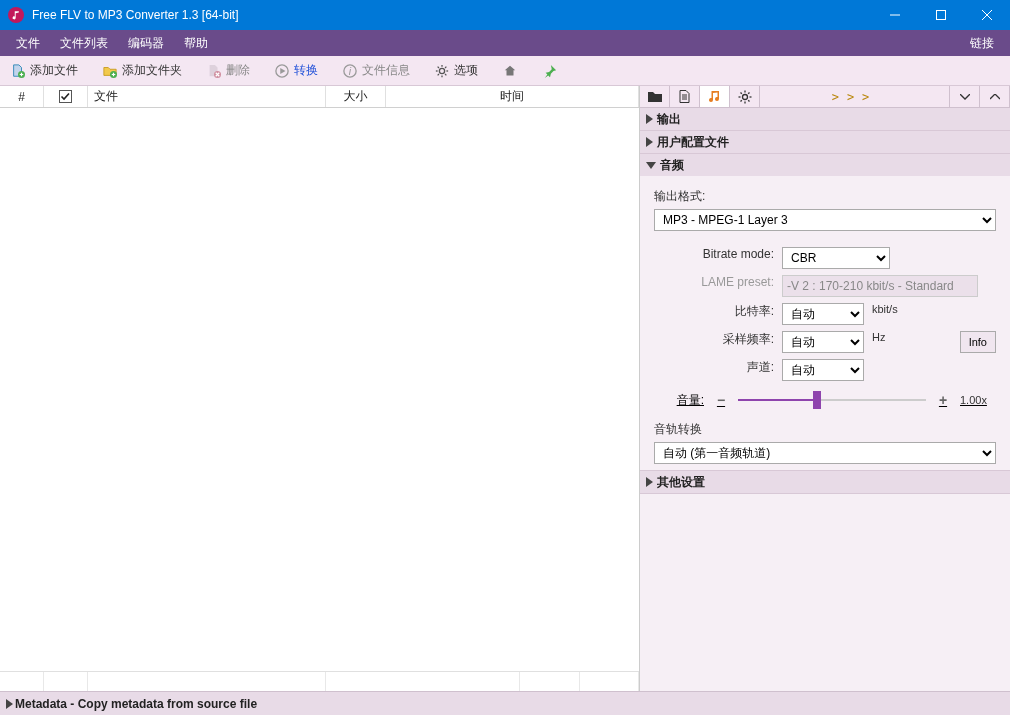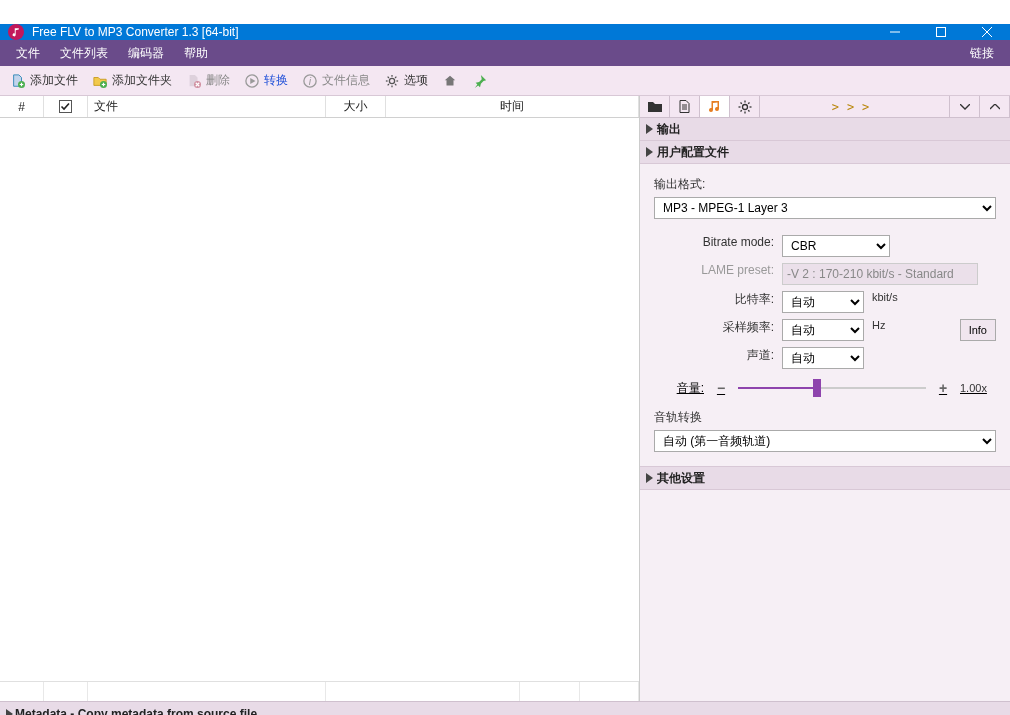--- a/index.html
+++ b/index.html
@@ -1,32 +1,32 @@
 <!DOCTYPE html>
 <html><head>
 <meta charset="utf-8">
 <style>
 * { box-sizing: border-box; margin: 0; padding: 0; font-family: "Microsoft YaHei", "Segoe UI", sans-serif; font-size: 12px; }
 body { width: 1010px; height: 715px; background: #fff; overflow: hidden; }
 
 
-.titlebar { height: 16px; background: #0078d7; display: flex; align-items: center; color: #fff; margin-top: 24px; }
+.titlebar { height: 30px; background: #0078d7; display: flex; align-items: center; color: #fff; }
 .titlebar .app-icon { width: 16px; height: 16px; margin-left: 8px; background: #c2185b; border-radius: 50%; display: flex; align-items: center; justify-content: center; }
 .titlebar .app-icon svg { width: 10px; height: 10px; fill: #fff; }
 .titlebar .title { margin-left: 8px; font-size: 12px; }
 .titlebar .spacer { flex: 1; }
 .winbtn { width: 46px; height: 30px; display: flex; align-items: center; justify-content: center; color: #fff; }
 
 
 .menubar { height: 26px; background: #6a4b8a; display: flex; align-items: center; padding: 0 6px; color: #fff; }
 .menubar .mitem { padding: 4px 10px; cursor: default; }
 .menubar .spacer { flex: 1; }
 
 
-.toolbar { height: 30px; background: #f4e7f2; border-bottom: 1px solid #d8c8d6; display: flex; align-items: center; padding: 0 4px; gap: 2px; }
+.toolbar { height: 30px; background: #f4e7f2; border-bottom: 1px solid #d8c8d6; display: flex; align-items: center; padding: 0 4px; gap: 12px; }
 .tbbtn { display: flex; align-items: center; padding: 3px 6px; gap: 4px; color: #333; border-radius: 2px; }
 .tbbtn .ico { width: 16px; height: 16px; display: flex; align-items: center; justify-content: center; }
 
 
 .main { display: flex; height: calc(715px - 30px - 26px - 30px - 24px); }
 .left-pane { flex: 1; display: flex; flex-direction: column; border-right: 1px solid #ccc; }
 .table-head { height: 22px; display: flex; background: #fff; border-bottom: 1px solid #d0d0d0; }
 .th { border-right: 1px solid #e0e0e0; display: flex; align-items: center; justify-content: center; font-size: 12px; color: #222; background: #fff; }
 .th.left { justify-content: flex-start; padding-left: 6px; }
 .table-body { flex: 1; background: #fff; overflow: auto; }
@@ -39,21 +39,21 @@
 .rtab { width: 30px; display: flex; align-items: center; justify-content: center; border-right: 1px solid #cfc0ce; }
 .rtab.active { background: #fff; }
 .rtab.wide { flex: 1; justify-content: center; color: #b8860b; letter-spacing: 8px; font-family: monospace; }
 .rtab.end { width: 30px; }
 
 .acc-section { border-bottom: 1px solid #d8c8d6; }
 .acc-head { height: 22px; background: #e8dbe7; display: flex; align-items: center; padding: 0 6px; gap: 4px; font-weight: bold; color: #222; cursor: default; }
 .acc-head .tri { width: 0; height: 0; }
 .tri.right { border-left: 7px solid #444; border-top: 5px solid transparent; border-bottom: 5px solid transparent; }
 .tri.down { border-top: 7px solid #444; border-left: 5px solid transparent; border-right: 5px solid transparent; }
-.acc-body { padding: 8px 14px 14px 14px; background: #f6eff5; }
+.acc-body { padding: 8px 14px 6px 14px; background: #f6eff5; }
 
 .form-row { display: flex; margin: 6px 0; gap: 8px; }
 .form-row .lbl { text-align: right; color: #333; }
 .form-row .lbl.disabled { color: #999; }
 select, .select { height: 22px; border: 1px solid #aaa; background: #fff; padding: 0 4px; font-size: 12px; }
 .select.disabled { background: #ebe0ea; color: #888; border-color: #ccc; }
 .info-btn { border: 1px solid #aaa; background: #f0e6ef; padding: 3px 8px; font-size: 11px; }
 .unit { color: #333; font-size: 11px; }
 
 .slider-row { display: flex; align-items: center; gap: 8px; padding: 4px 0 8px 0; text-decoration: underline; }
@@ -279,20 +279,24 @@
     </div>
 
     <div class="acc-section">
       <div class="acc-head">
         <span class="tri right"></span>
         <span>用户配置文件</span>
       </div>
     </div>
 
     <div class="acc-section">
+      <div class="acc-head">
+        <span class="tri down"></span>
+        <span>音频</span>
+      </div>
       <div class="acc-body">
         <div class="sub-label">输出格式:</div>
         <select class="full-select">
           <option>MP3 - MPEG-1 Layer 3</option>
         </select>
 
         <div style="height:10px"></div>
 
         <div class="form-row">
           <div class="lbl" style="width:120px">Bitrate mode:</div>

